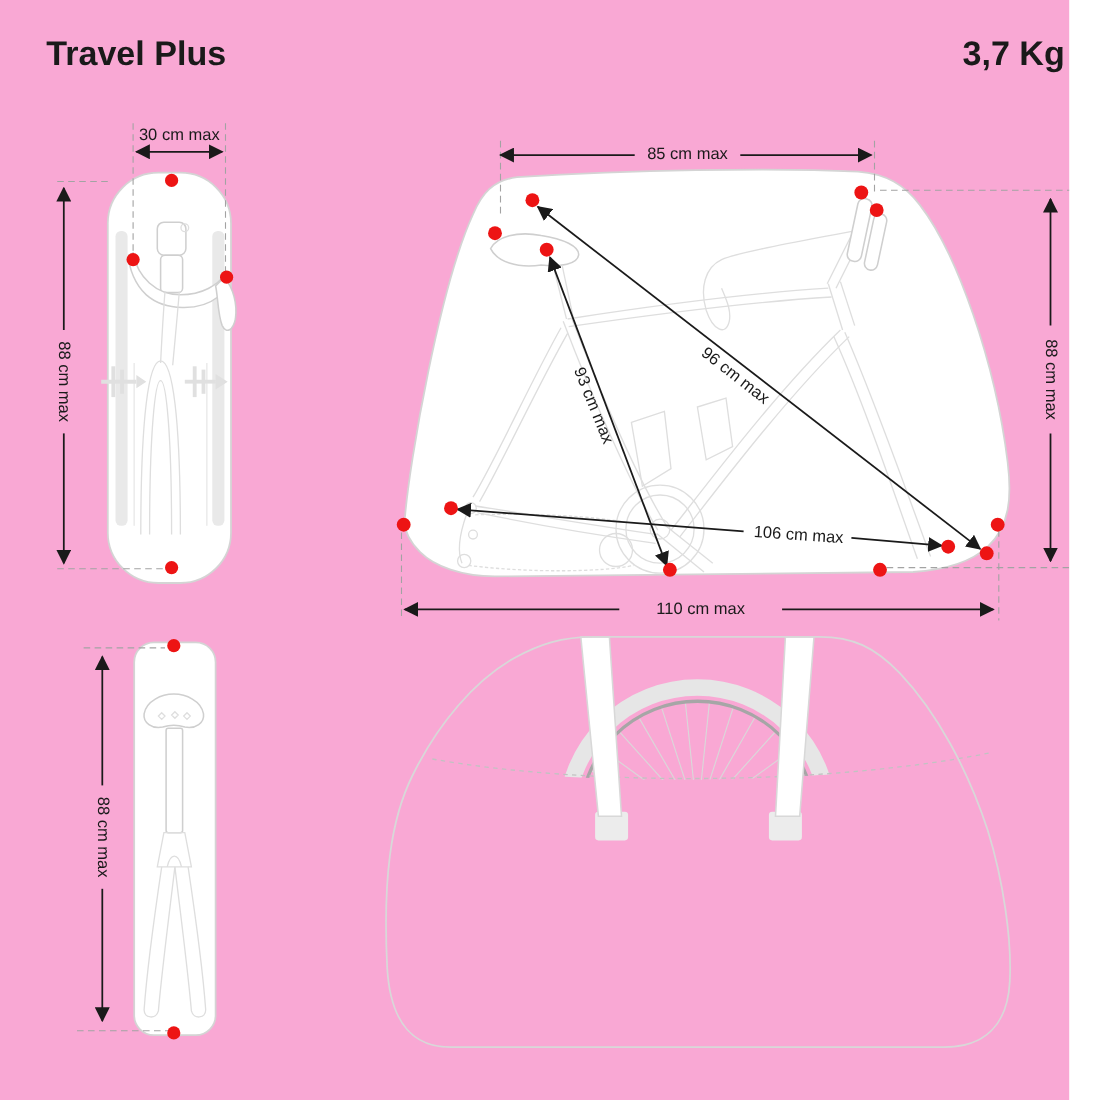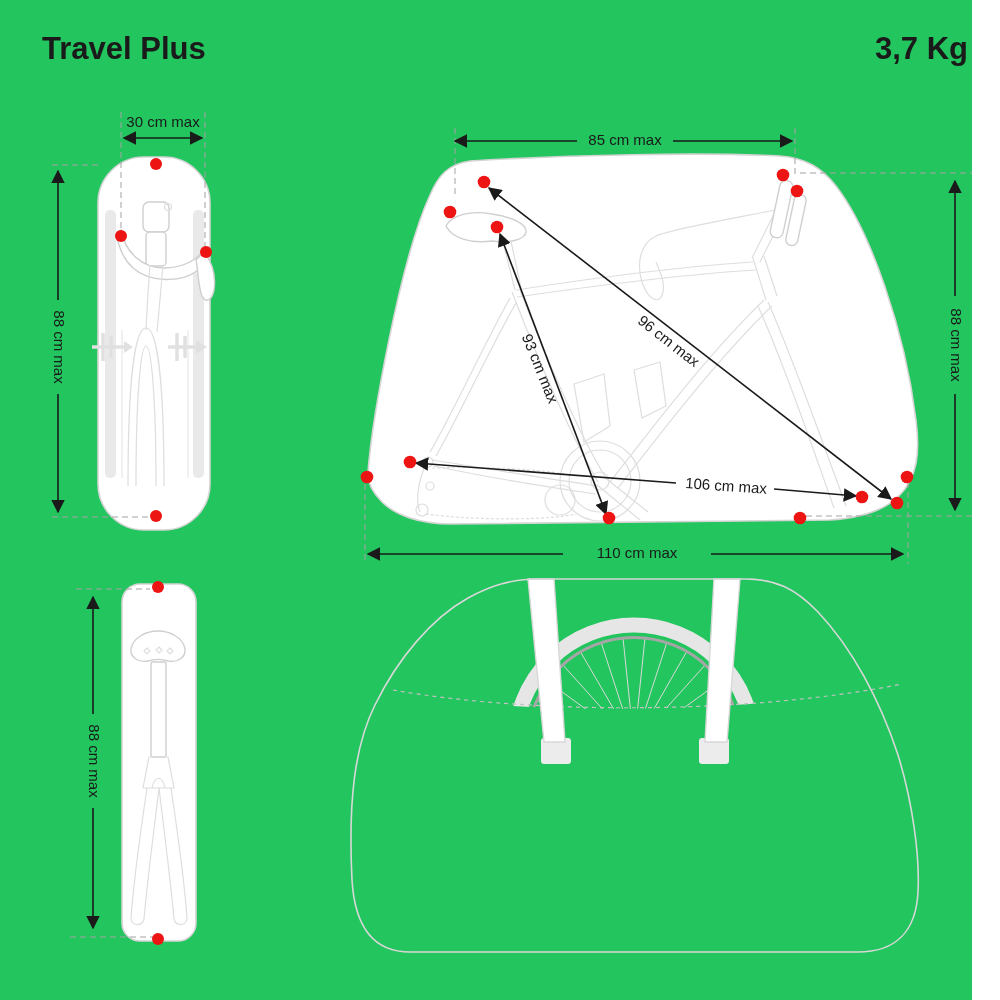--- a/index.html
+++ b/index.html
@@ -1,17 +1,17 @@
 <!DOCTYPE html>
 <html><head>
 <meta charset="utf-8">
 <style>
   html,body{margin:0;padding:0;background:#ffffff;}
   .stage{
-    position:relative;width:972px;height:1000px;background:#22c55e;
+    position:relative;width:972px;height:1000px;background:#f9a8d4;
     font-family:"Liberation Sans",sans-serif;overflow:hidden;
   }
   .stage svg{position:absolute;left:0;top:0;}
   text{font-family:"Liberation Sans",sans-serif;}
   .hdr{font-size:31px;font-weight:bold;fill:#1a1a1a;}
   .dim{font-size:15px;fill:#1a1a1a;}
   .dimline{stroke:#1a1a1a;stroke-width:1.6;fill:none;}
   .dash{stroke:#a3a3a3;stroke-width:1;fill:none;stroke-dasharray:6 4;}
   .bag{stroke:#d4d4d4;stroke-width:1.6;fill:#ffffff;}
   .bike{stroke:#dedede;stroke-width:1.2;fill:none;}

